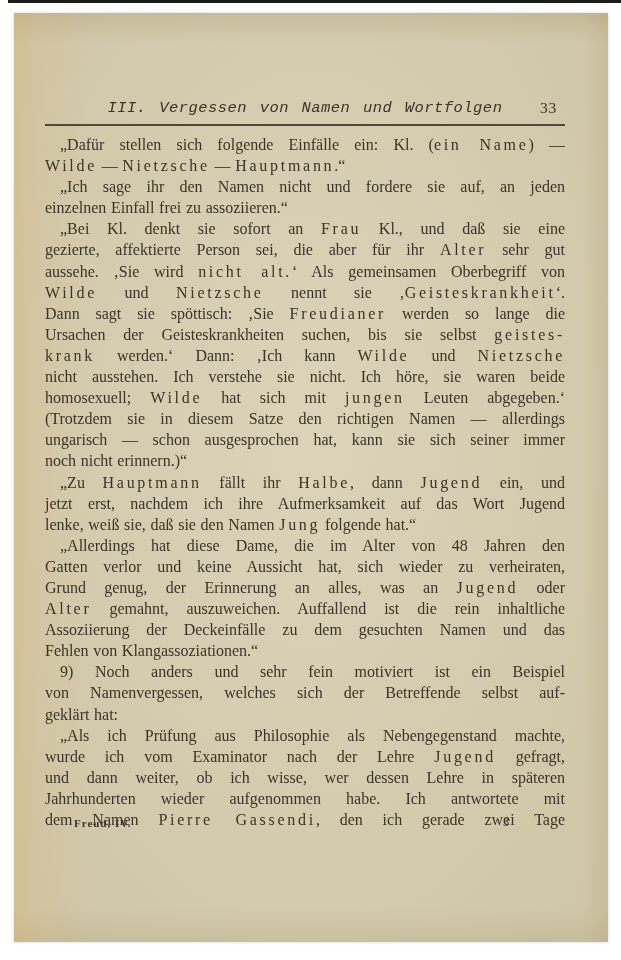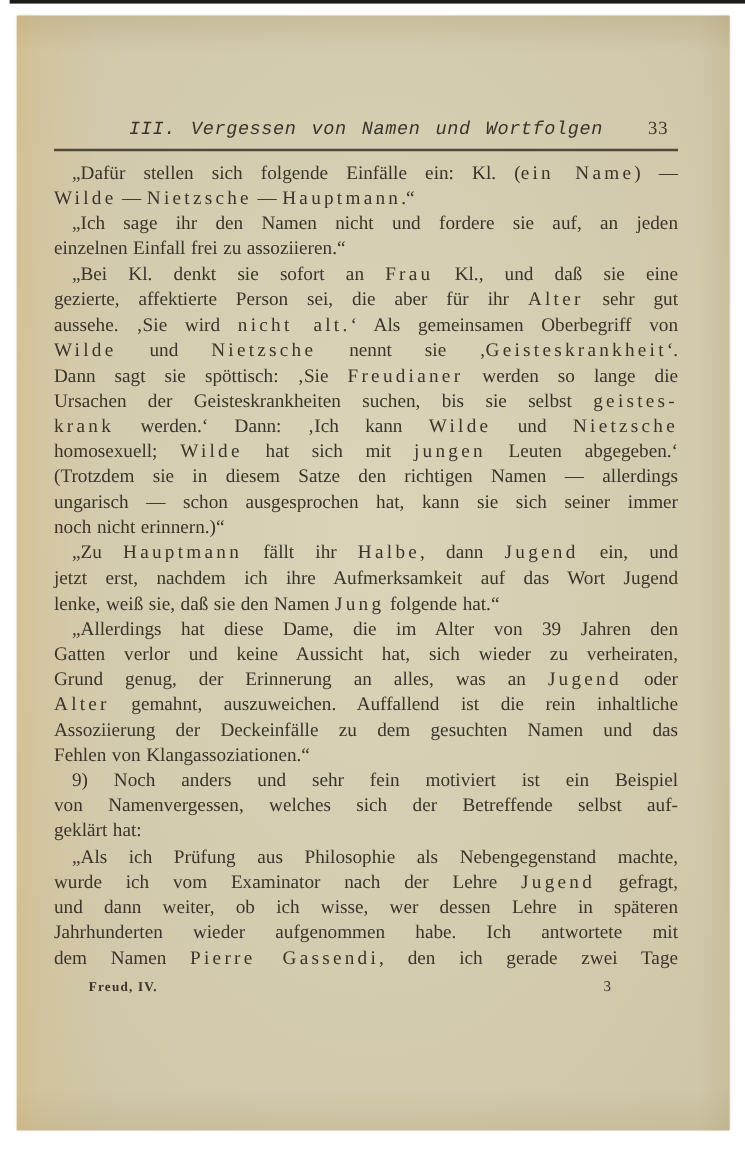--- a/index.html
+++ b/index.html
@@ -80,32 +80,33 @@
           <div class="tline last"><span>einzelnen Einfall frei zu assoziieren.“</span></div>
         </div>
         <div class="para">
           <div class="tline ind"><span>„Bei Kl. denkt sie sofort an </span><span class="gesperrt">Frau</span><span> Kl., und daß sie eine</span></div>
           <div class="tline"><span>gezierte, affektierte Person sei, die aber für ihr </span><span class="gesperrt">Alter</span><span> sehr gut</span></div>
           <div class="tline"><span>aussehe. ‚Sie wird </span><span class="gesperrt">nicht alt.</span><span>‘ Als gemeinsamen Oberbegriff von</span></div>
           <div class="tline"><span class="gesperrt">Wilde</span><span> und </span><span class="gesperrt">Nietzsche</span><span> nennt sie ‚</span><span class="gesperrt">Geisteskrankheit</span><span>‘.</span></div>
           <div class="tline"><span>Dann sagt sie spöttisch: ‚Sie </span><span class="gesperrt">Freudianer</span><span> werden so lange die</span></div>
           <div class="tline"><span>Ursachen der Geisteskrankheiten suchen, bis sie selbst </span><span class="gesperrt">geistes-</span></div>
           <div class="tline"><span class="gesperrt">krank</span><span> werden.‘ Dann: ‚Ich kann </span><span class="gesperrt">Wilde</span><span> und </span><span class="gesperrt">Nietzsche</span></div>
+          <div class="tline"><span>nicht ausstehen. Ich verstehe sie nicht. Ich höre, sie waren beide</span></div>
           <div class="tline"><span>homosexuell; </span><span class="gesperrt">Wilde</span><span> hat sich mit </span><span class="gesperrt">jungen</span><span> Leuten abgegeben.‘</span></div>
           <div class="tline"><span>(Trotzdem sie in diesem Satze den richtigen Namen — allerdings</span></div>
           <div class="tline"><span>ungarisch — schon ausgesprochen hat, kann sie sich seiner immer</span></div>
           <div class="tline last"><span>noch nicht erinnern.)“</span></div>
         </div>
         <div class="para">
           <div class="tline ind"><span>„Zu </span><span class="gesperrt">Hauptmann</span><span> fällt ihr </span><span class="gesperrt">Halbe</span><span>, dann </span><span class="gesperrt">Jugend</span><span> ein, und</span></div>
           <div class="tline"><span>jetzt erst, nachdem ich ihre Aufmerksamkeit auf das Wort Jugend</span></div>
           <div class="tline last"><span>lenke, weiß sie, daß sie den Namen </span><span class="gesperrt">Jung</span><span> folgende hat.“</span></div>
         </div>
         <div class="para">
-          <div class="tline ind"><span>„Allerdings hat diese Dame, die im Alter von 39 Jahren den</span></div>
+          <div class="tline ind"><span>„Allerdings hat diese Dame, die im Alter von 48 Jahren den</span></div>
           <div class="tline"><span>Gatten verlor und keine Aussicht hat, sich wieder zu verheiraten,</span></div>
           <div class="tline"><span>Grund genug, der Erinnerung an alles, was an </span><span class="gesperrt">Jugend</span><span> oder</span></div>
           <div class="tline"><span class="gesperrt">Alter</span><span> gemahnt, auszuweichen. Auffallend ist die rein inhaltliche</span></div>
           <div class="tline"><span>Assoziierung der Deckeinfälle zu dem gesuchten Namen und das</span></div>
           <div class="tline last"><span>Fehlen von Klangassoziationen.“</span></div>
         </div>
         <div class="para">
           <div class="tline ind"><span>9) Noch anders und sehr fein motiviert ist ein Beispiel</span></div>
           <div class="tline"><span>von Namenvergessen, welches sich der Betreffende selbst auf-</span></div>
           <div class="tline last"><span>geklärt hat:</span></div>

